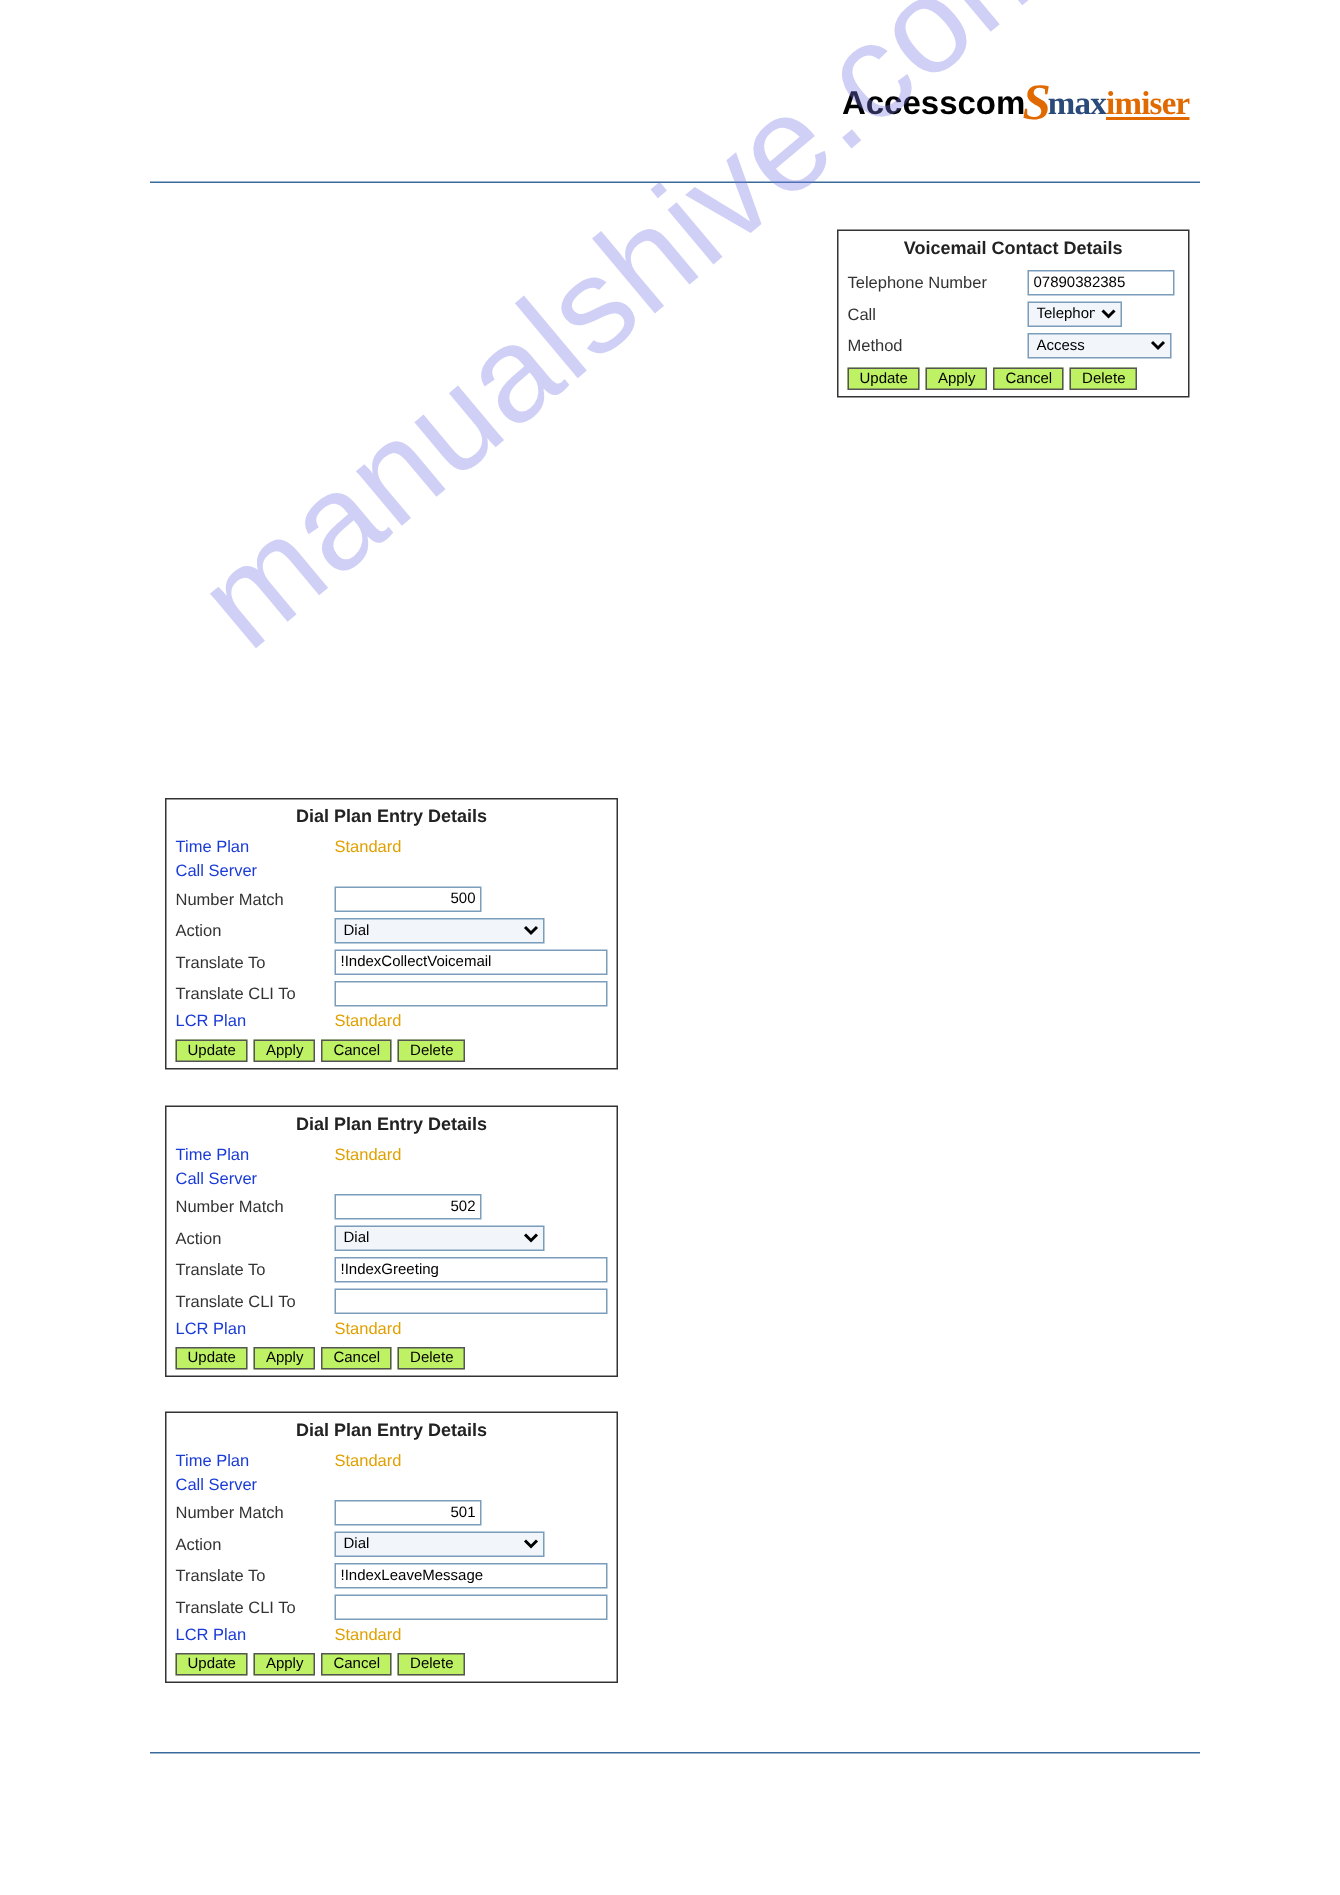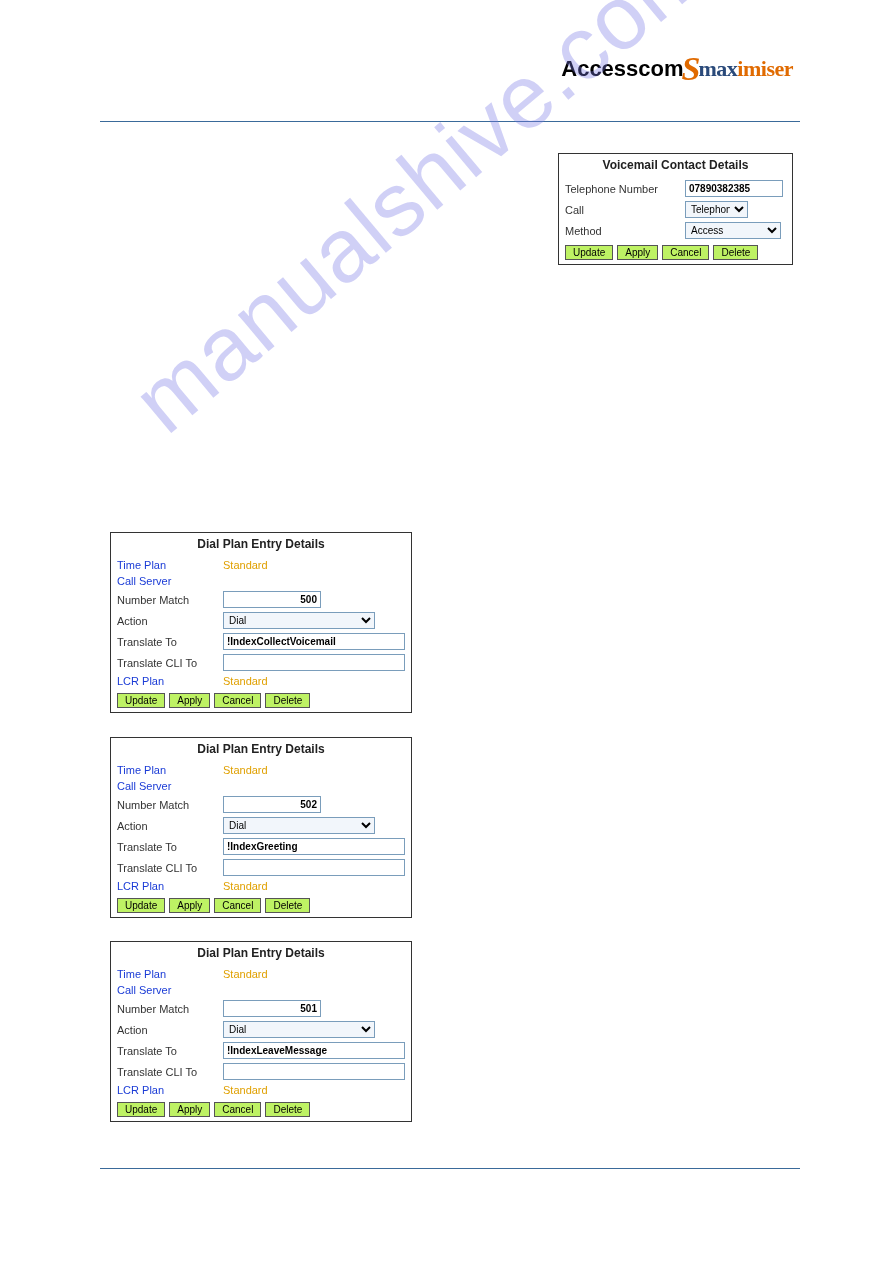--- a/index.html
+++ b/index.html
@@ -35,21 +35,21 @@
     position: absolute;
     right: 100px;
     top: 50px;
     display: flex;
     align-items: center;
     font-weight: bold;
     font-size: 22px;
   }
   .logo .s-icon { color: #e06a00; font-size: 34px; font-style: italic; font-weight: bold; margin: 0 -2px; font-family: Georgia, serif;}
   .logo .max { color: #2a4a7a; font-family: Liberation Serif, serif; letter-spacing: -0.5px;}
-  .logo .imiser { color: #e06a00; font-family: Georgia, serif; letter-spacing: -0.5px;}
+  .logo .imiser { color: #e06a00; font-family: Georgia, serif; letter-spacing: -0.5px; text-decoration: underline;}
 
   .panel {
     position: absolute;
     border: 1px solid #333;
     background: #fff;
     box-sizing: border-box;
   }
   .panel-title {
     font-weight: bold;
     text-align: center;
@@ -69,34 +69,33 @@
     flex-shrink: 0;
   }
   .link { color: #1a3bd6; }
   .std { color: #e0a000; cursor: default; }
   input.tbox {
     border: 1px solid #7a9dbb;
     background: #fff;
     font-size: 10px;
     padding: 1px 3px;
     height: 13px;
-    font-weight: bold;
   }
   .tbox-s { width: 90px; text-align: right; }
   .tbox-m { width: 180px; }
   .tbox-v { width: 90px; }
   select.sel {
     border: 1px solid #7a9dbb;
     background: #f2f6fb;
     font-size: 10px;
     padding: 0 1px;
     height: 17px;
   }
   .sel-s { width: 63px; }
-  .sel-m { width: 152px; }
+  .sel-m { width: 140px; }
   .sel-v { width: 96px; }
   .btnrow {
     padding: 4px 6px 4px 6px;
     display: flex;
     gap: 4px;
   }
   .btn {
     border: 1px solid #555;
     background: #bef264;
     font-size: 10px;

